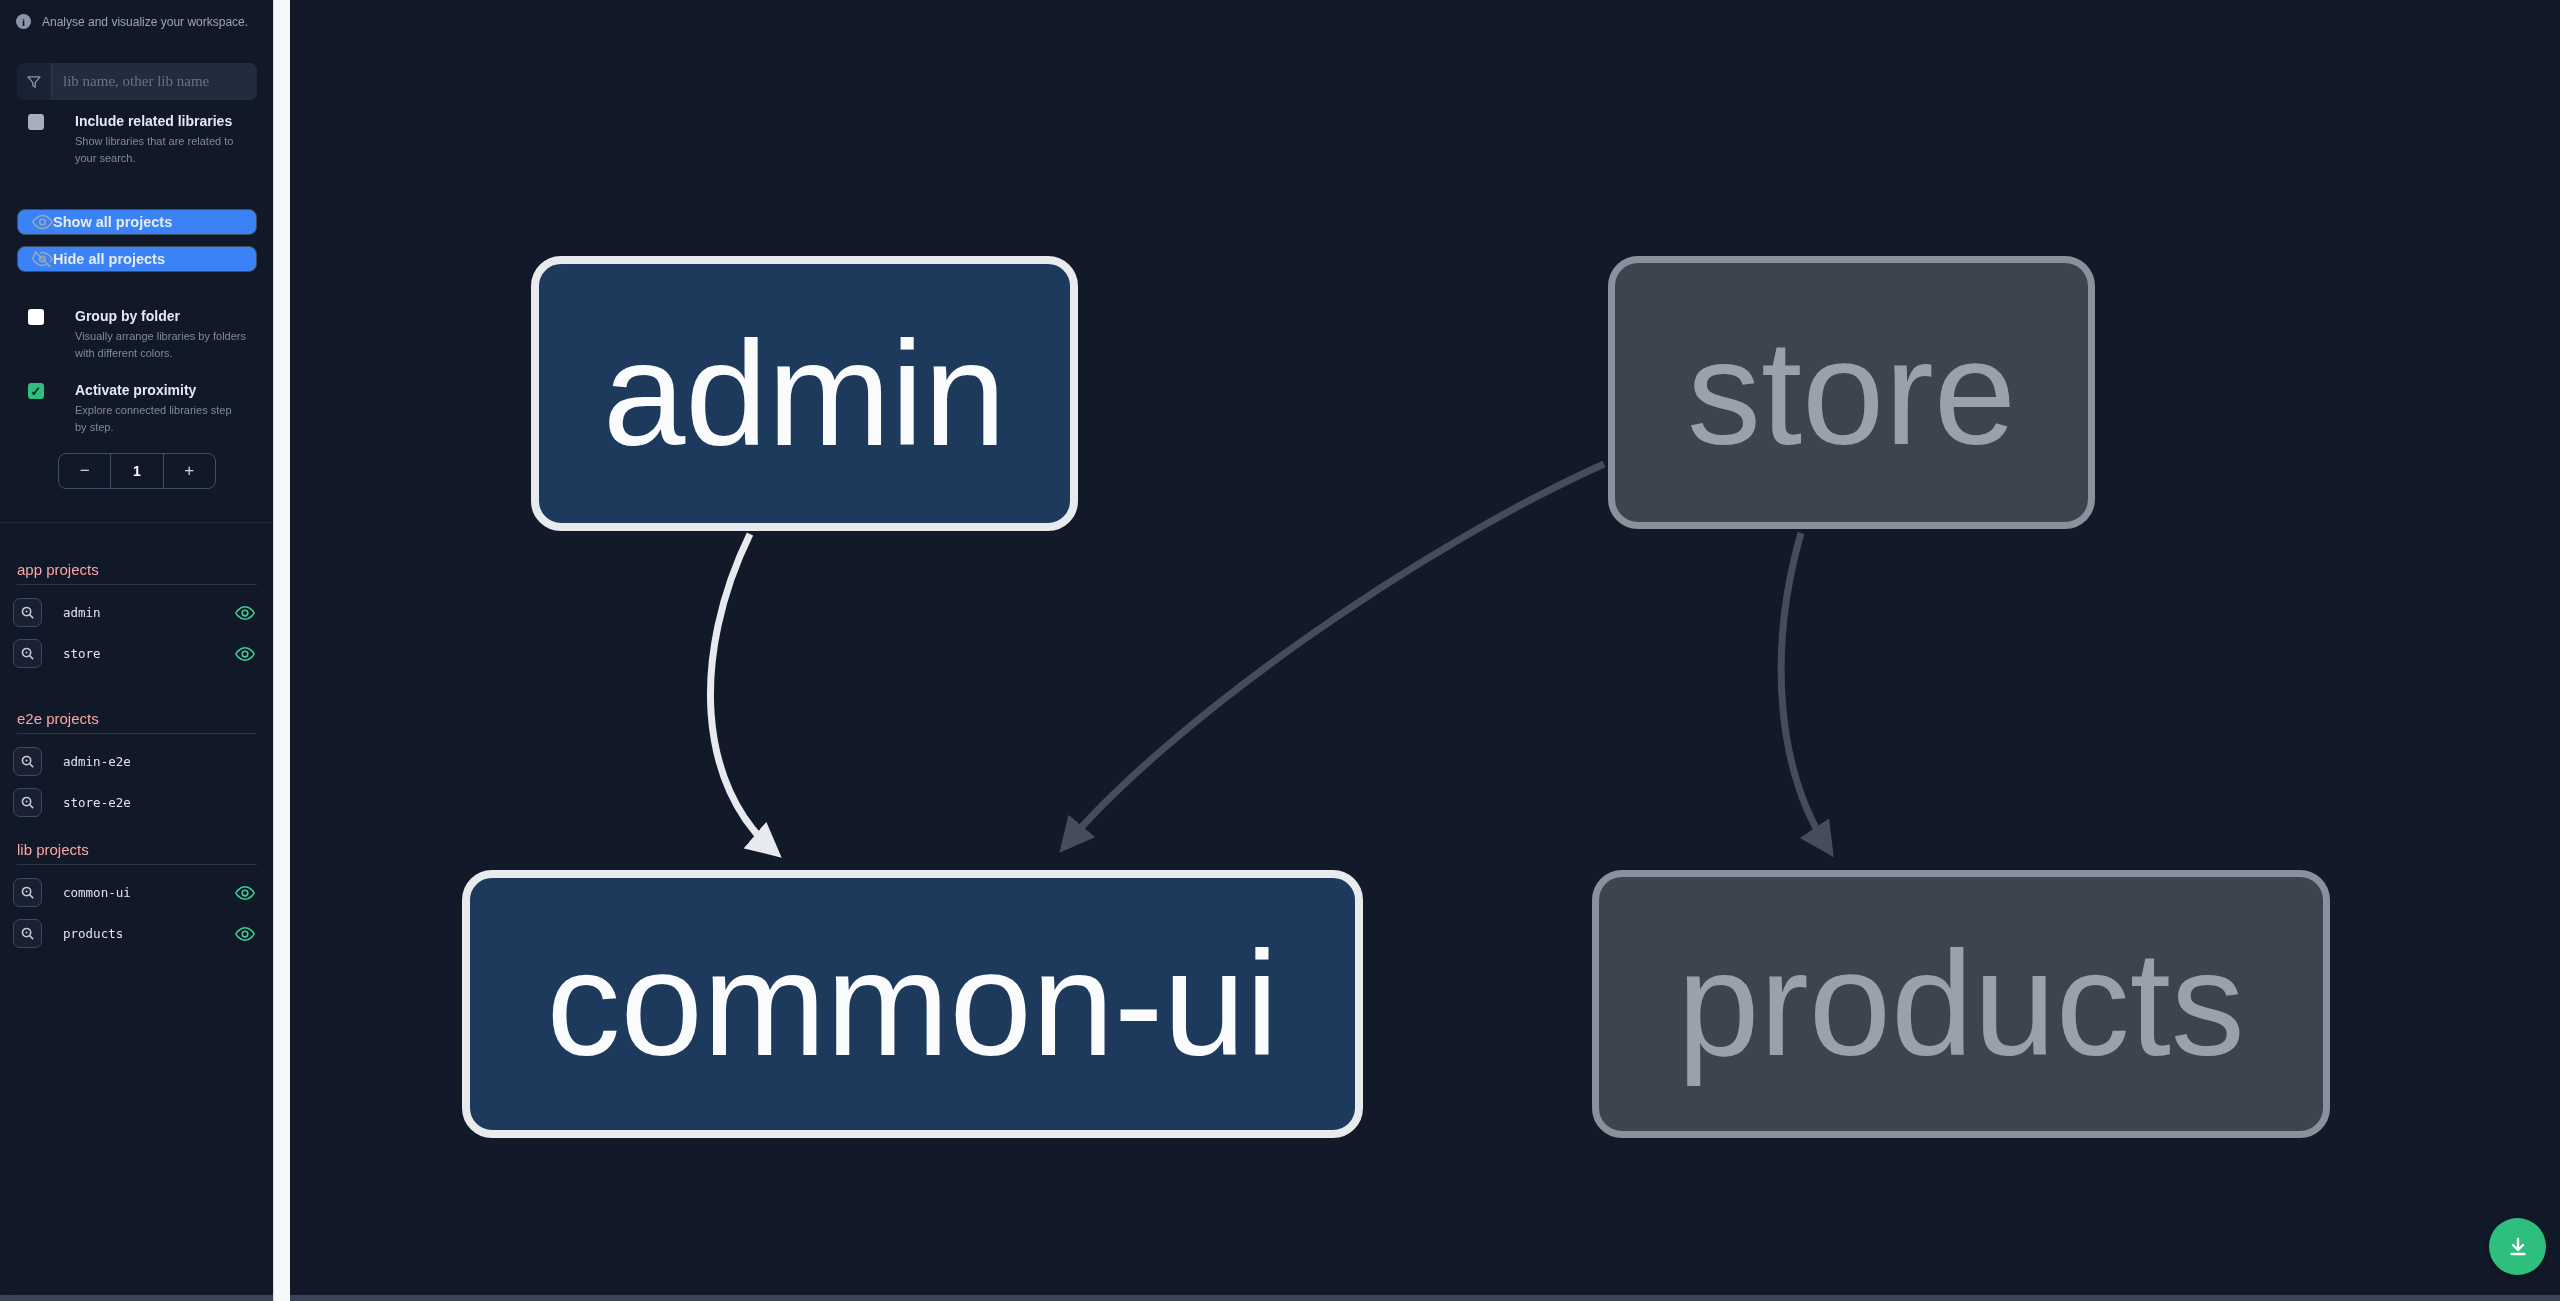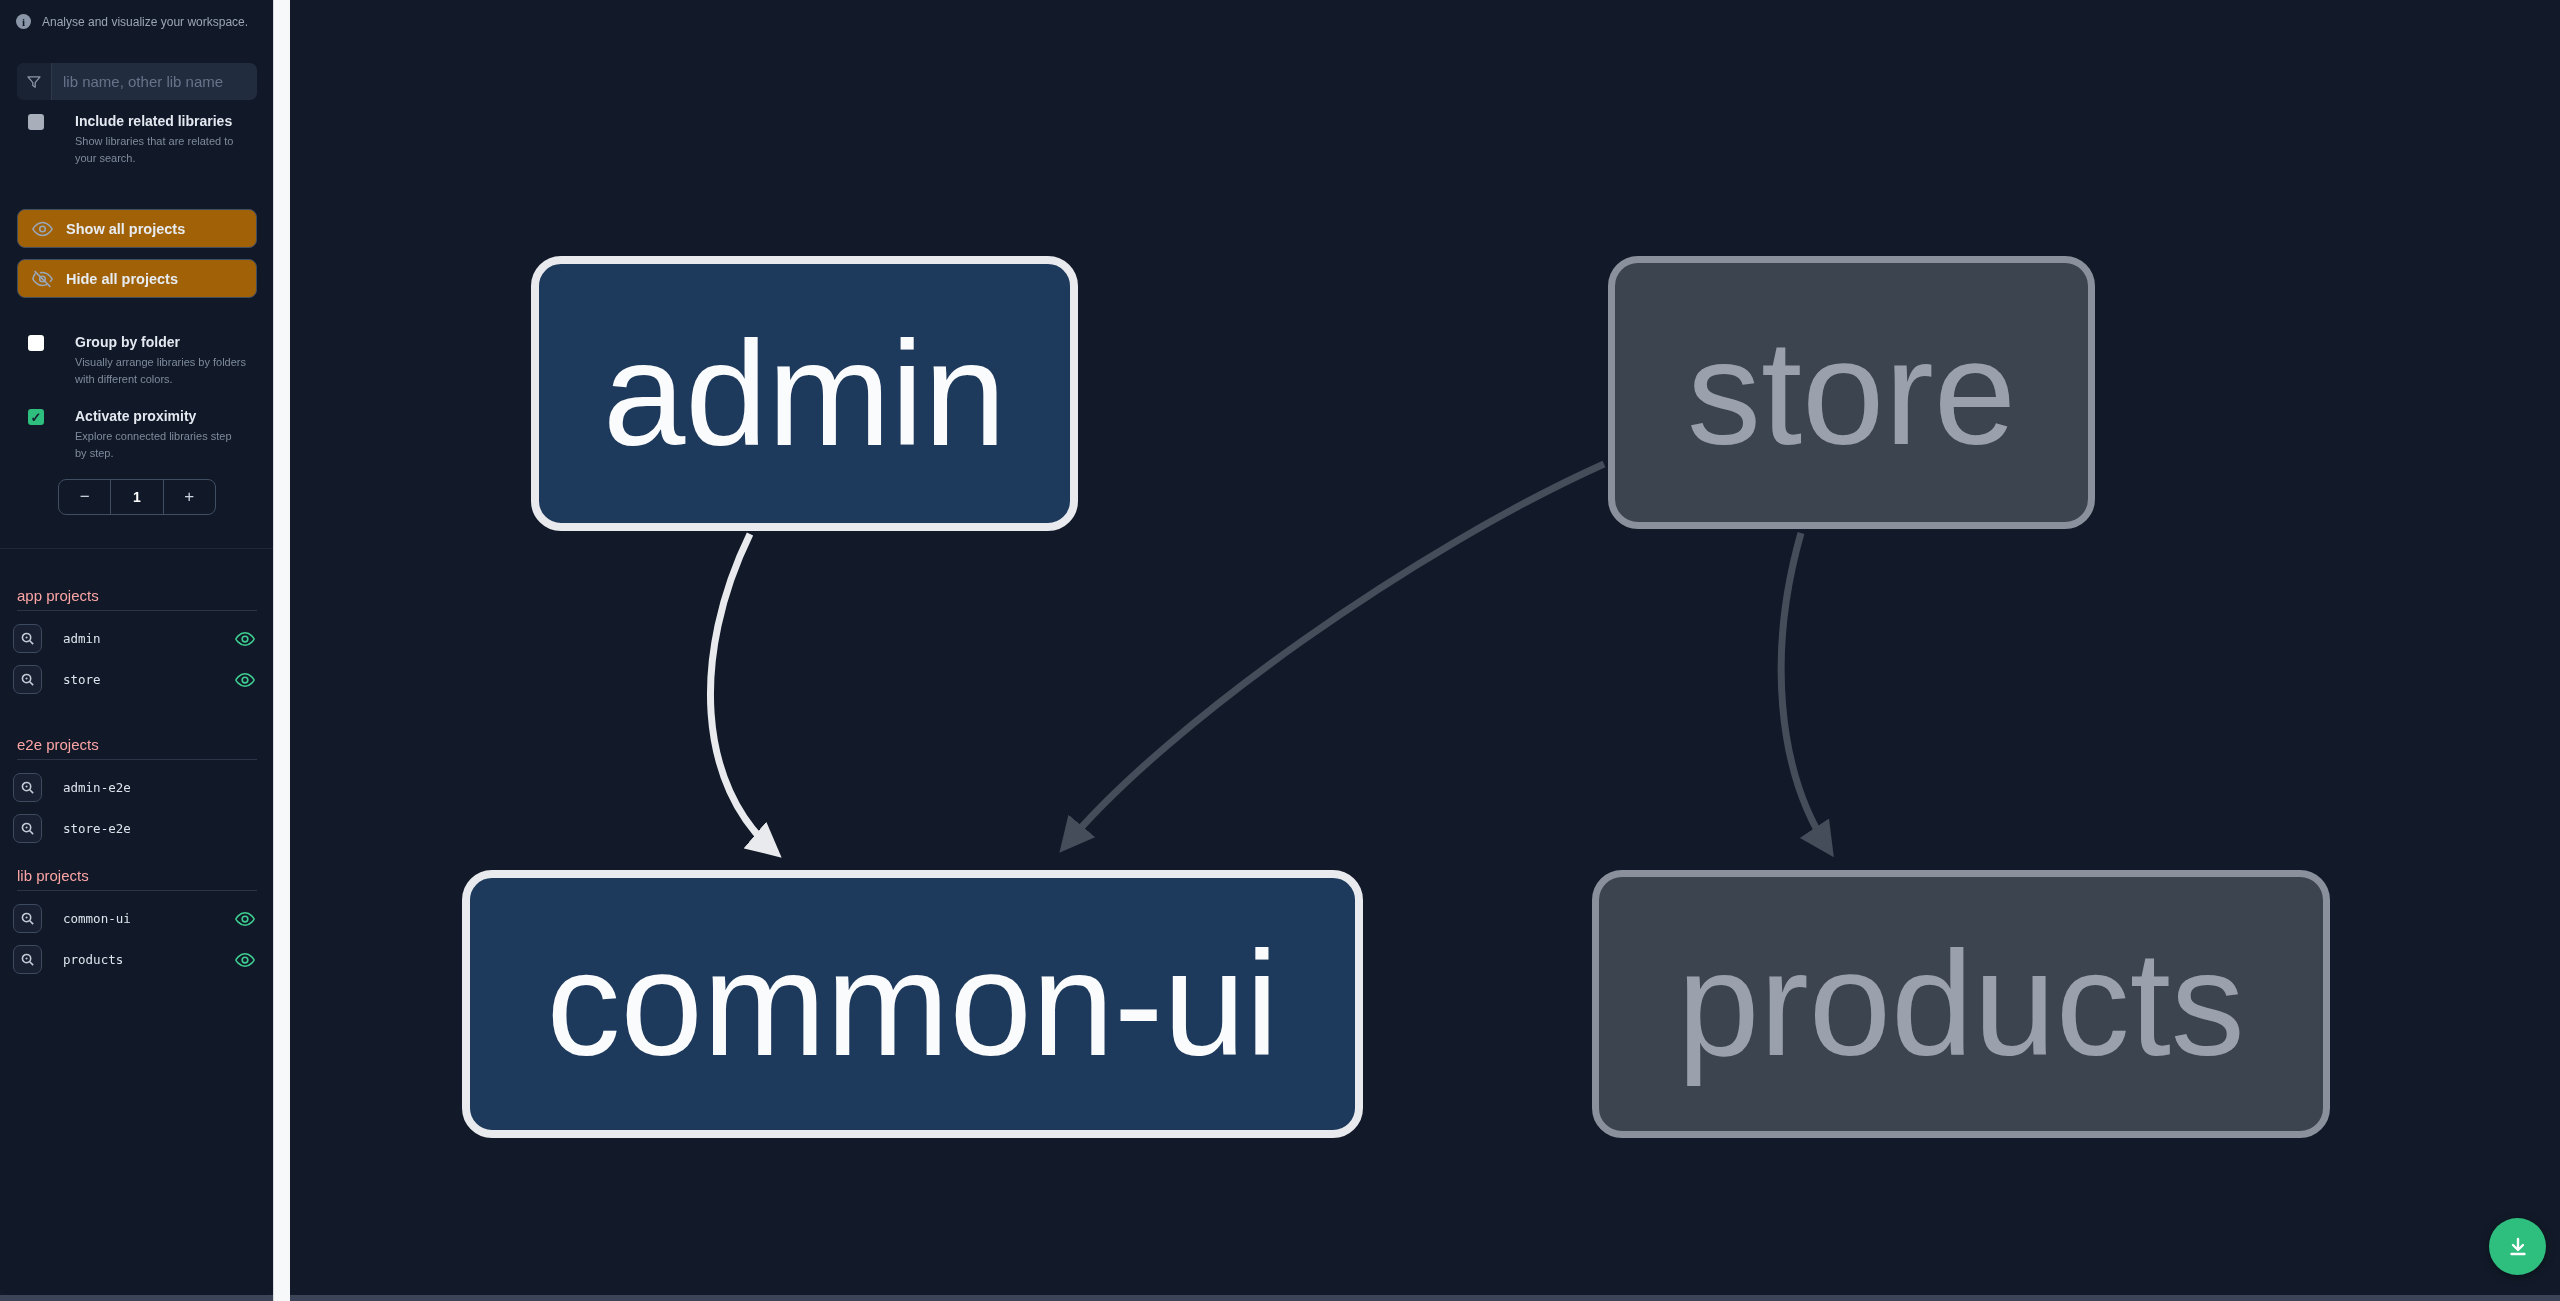--- a/index.html
+++ b/index.html
@@ -35,37 +35,37 @@
   .search-box {
     margin:34px 17px 0; height:37px; display:flex; border-radius:7px; overflow:hidden;
     background:#222c3f;
   }
   .search-icon-cell {
     width:34px; background:#1a2333; border-right:1px solid #2e394d;
     display:flex; align-items:center; justify-content:center; flex:0 0 auto;
   }
   .search-box input {
     flex:1; min-width:0; background:transparent; border:none; outline:none;
-    color:#cbd5e1; font-size:15px; padding:0 11px; font-family:Liberation Sans, sans-serif;
+    color:#cbd5e1; font-size:15px; padding:0 11px; font-family:Liberation Serif, serif;
   }
   .search-box input::placeholder { color:#66738a; }
 
   .opt-block { margin:13px 28px 0; display:grid; grid-template-columns:16px 1fr; column-gap:31px; }
   .checkbox { width:16px; height:16px; border-radius:3px; margin-top:1px; }
   .cb-gray  { background:#a8afba; }
   .cb-white { background:#ffffff; }
   .cb-green { background:#2ebe7e; color:#15202f; font-size:13px; font-weight:900;
               display:flex; align-items:center; justify-content:center; line-height:1; }
   .opt-label { font-size:14px; font-weight:700; color:#e4e9f1; line-height:17px; }
   .opt-desc  { font-size:11px; color:#7d8b9d; line-height:17px; margin-top:3px; }
 
   .sb-btn {
-    margin:11px 17px 0; height:39px; box-sizing:border-box;
-    display:flex; align-items:center; gap:13px; padding:0 14px;
-    border:1px solid #404e64; border-radius:8px; background:#a16207;
+    margin:11px 17px 0; height:26px; box-sizing:border-box;
+    display:flex; align-items:center; padding:0 14px;
+    border:1px solid #404e64; border-radius:8px; background:#3b82f6;
     color:#e7ecf3; font-weight:700; font-size:14.5px; cursor:pointer; width:240px;
   }
   .sb-btn.first { margin-top:42px; }
   .sb-btn svg { flex:0 0 auto; }
 
   .stepper {
     margin:17px 0 0 58px; width:158px; height:36px; box-sizing:border-box;
     border:1px solid #404e64; border-radius:8px; display:flex; overflow:hidden;
   }
   .stepper > div { flex:1; display:flex; align-items:center; justify-content:center; }

